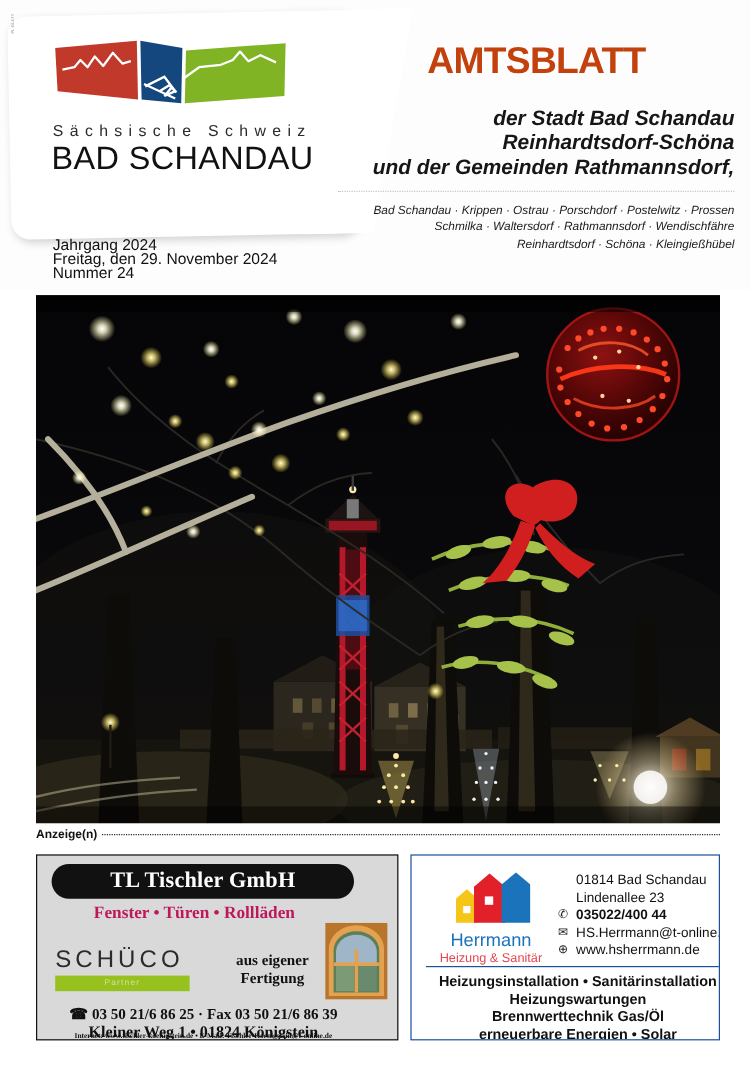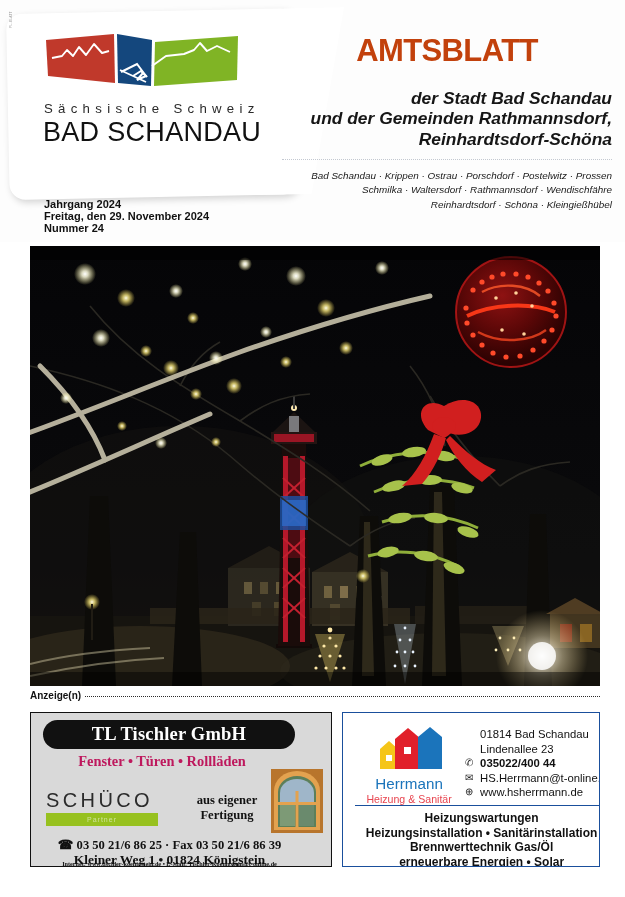--- a/index.html
+++ b/index.html
@@ -38,21 +38,21 @@
   }
   .logo-main{
     font-size:27px;letter-spacing:0.3px;margin-top:2px;margin-left:1px;
     color:#111;white-space:nowrap;line-height:1.05;
   }
   .logo-main .lm-light{font-weight:400;}
   .logo-main .lm-bold{font-weight:400;}
 
   .issue-info{
     position:absolute;left:44px;top:198px;z-index:5;
-    font-size:11px;font-weight:700;line-height:12.2px;color:#111;
+    font-size:13px;font-weight:400;line-height:12.2px;color:#111;
   }
 
   .edgecode{
     position:absolute;left:9px;top:28px;z-index:6;
     font-size:3.3px;color:#9a9a9a;letter-spacing:.2px;
     transform:rotate(-90deg);transform-origin:left top;
     white-space:nowrap;width:60px;
   }
 
   .title-block{position:absolute;left:282px;top:26px;width:330px;z-index:5;}
@@ -179,22 +179,22 @@
 
     <div class="issue-info">
       <div>Jahrgang 2024</div>
       <div>Freitag, den 29. November 2024</div>
       <div>Nummer 24</div>
     </div>
 
     <div class="title-block">
       <div class="amtsblatt">AMTSBLATT</div>
       <div class="sub-line l1">der Stadt Bad Schandau</div>
+      <div class="sub-line">Reinhardtsdorf-Schöna</div>
       <div class="sub-line">und der Gemeinden Rathmannsdorf,</div>
-      <div class="sub-line">Reinhardtsdorf-Schöna</div>
       <div class="dotted-rule"></div>
       <div class="villages">
         <div>Bad Schandau · Krippen · Ostrau · Porschdorf · Postelwitz · Prossen</div>
         <div>Schmilka · Waltersdorf · Rathmannsdorf · Wendischfähre</div>
         <div>Reinhardtsdorf · Schöna · Kleingießhübel</div>
       </div>
     </div>
   </div>
 
   <div class="photo-frame">
@@ -543,21 +543,21 @@
         </div>
         <div class="h-ct-line">
           <span class="h-ico">⊕</span>
           <span>www.hsherrmann.de</span>
         </div>
       </div>
 
       <div class="h-divider"></div>
 
       <div class="h-services">
+        <div>Heizungsinstallation • Sanitärinstallation</div>
         <div>Heizungswartungen</div>
-        <div>Heizungsinstallation • Sanitärinstallation</div>
         <div>Brennwerttechnik Gas/Öl</div>
         <div>erneuerbare Energien • Solar</div>
       </div>
     </div>
 
   </div>
 </div>
 
 </body></html>

